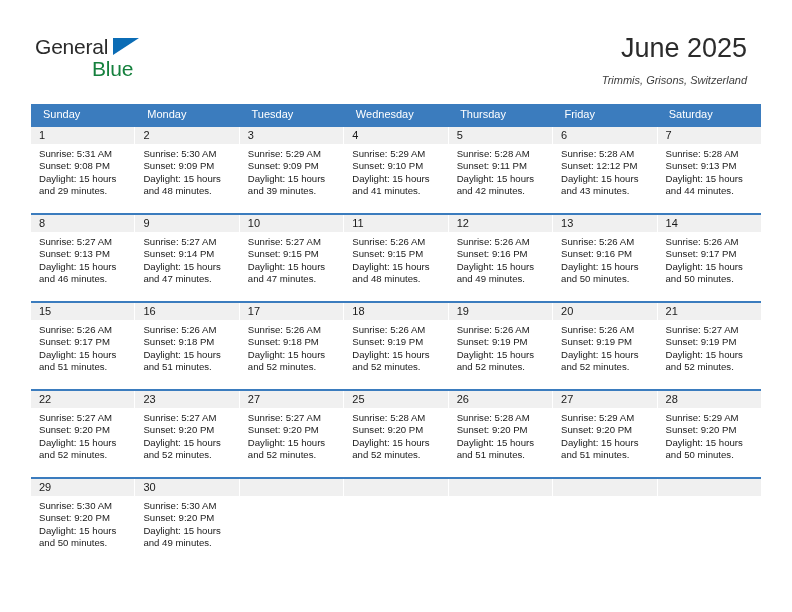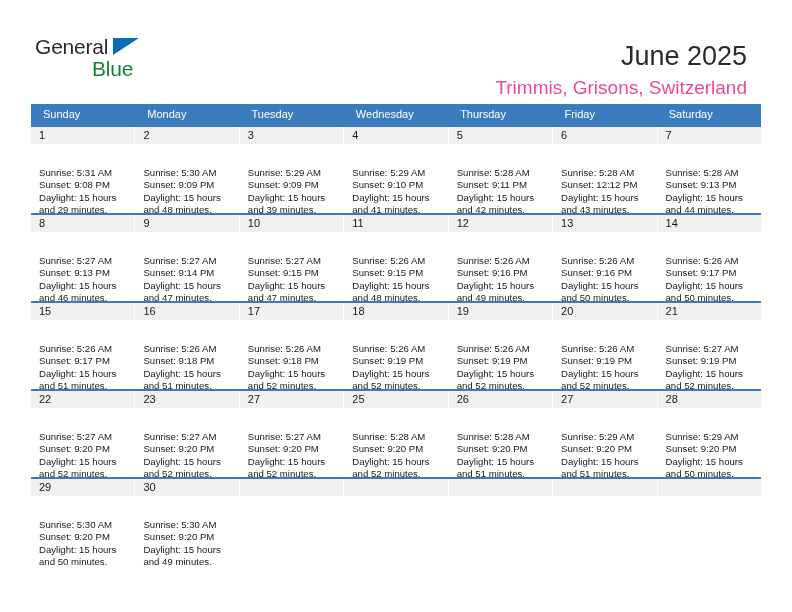--- a/index.html
+++ b/index.html
@@ -61,37 +61,38 @@
     top: 22px;
     font-size: 21px;
     line-height: 22px;
     color: #15803d;
     letter-spacing: -0.2px;
   }
 
   .title-block {
     position: absolute;
     right: 38px;
-    top: 40px;
+    top: 32px;
     text-align: right;
   }
   .cal-title {
     font-size: 27px;
     line-height: 32px;
     color: #2b2b2b;
     font-weight: normal;
     margin: 0;
     letter-spacing: 0px;
   }
   .cal-subtitle {
-    font-size: 19px;
+    font-size: 11px;
     line-height: 20px;
-    color: #ec4899;
+    color: #404040;
     margin: 6px 0 0 0;
     font-weight: normal;
+    font-style: italic;
   }
 
   
   .calendar {
     position: absolute;
     left: 31px;
     top: 104px;
     width: 730px;
   }
   .dow-row {
@@ -139,21 +140,20 @@
     box-sizing: border-box;
   }
   .day-cell.empty .day-num {
     background: #f0f0f0;
   }
   .day-body {
     padding: 4px 6px 0 8px;
     font-size: 9.6px;
     line-height: 12.4px;
     color: #1a1a1a;
-    margin-top: 19px;
   }
   .day-body div {
     white-space: nowrap;
   }
 </style>
 </head>
 <body>
 
 <div class="page">
 

